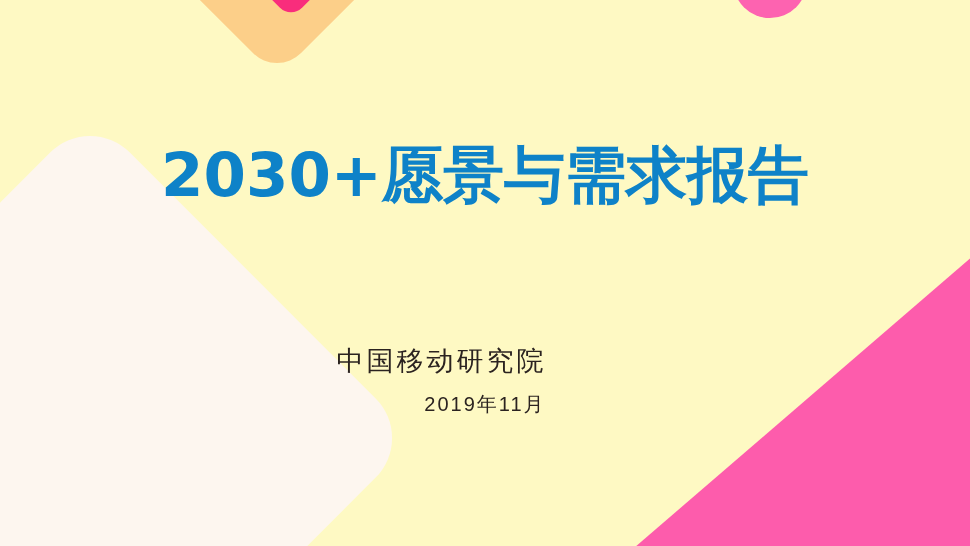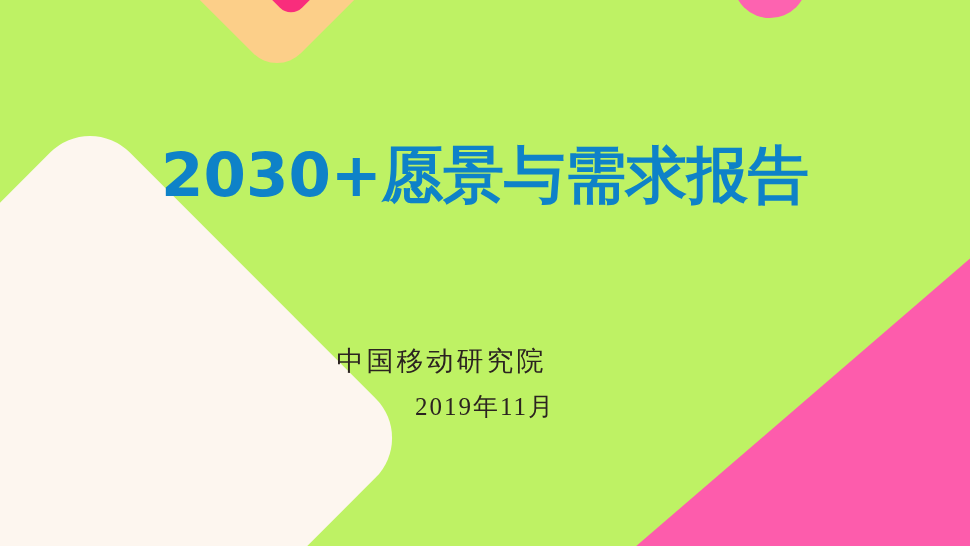--- a/index.html
+++ b/index.html
@@ -4,21 +4,21 @@
 <style>
   html, body {
     margin: 0;
     padding: 0;
     background: #c8c8c8;
   }
   #slide {
     position: relative;
     width: 970px;
     height: 546px;
-    background: #bef264;
+    background: #fef9c3;
     overflow: hidden;
     font-family: "Liberation Sans", "DejaVu Sans", sans-serif;
   }
 
   
   .deco { position: absolute; }
 
   
   #deco-cream {
     left: -140px;
@@ -113,26 +113,26 @@
   #date-wrap {
     position: absolute;
     left: 0;
     top: 392px;
     width: 970px;
     text-align: center;
   }
   #slide-date {
     display: inline-block;
     color: #2B2320;
-    font-size: 25px;
+    font-size: 20px;
     font-weight: normal;
     letter-spacing: 2px;
     line-height: 1.2;
     white-space: nowrap;
-    font-family: Liberation Serif, serif;
+    font-family: Liberation Sans, sans-serif;
   }
 </style>
 </head>
 <body>
 
 <div id="slide">
 
   <div class="deco" id="deco-cream"></div>
 
   <div class="deco" id="deco-yellow"></div>

